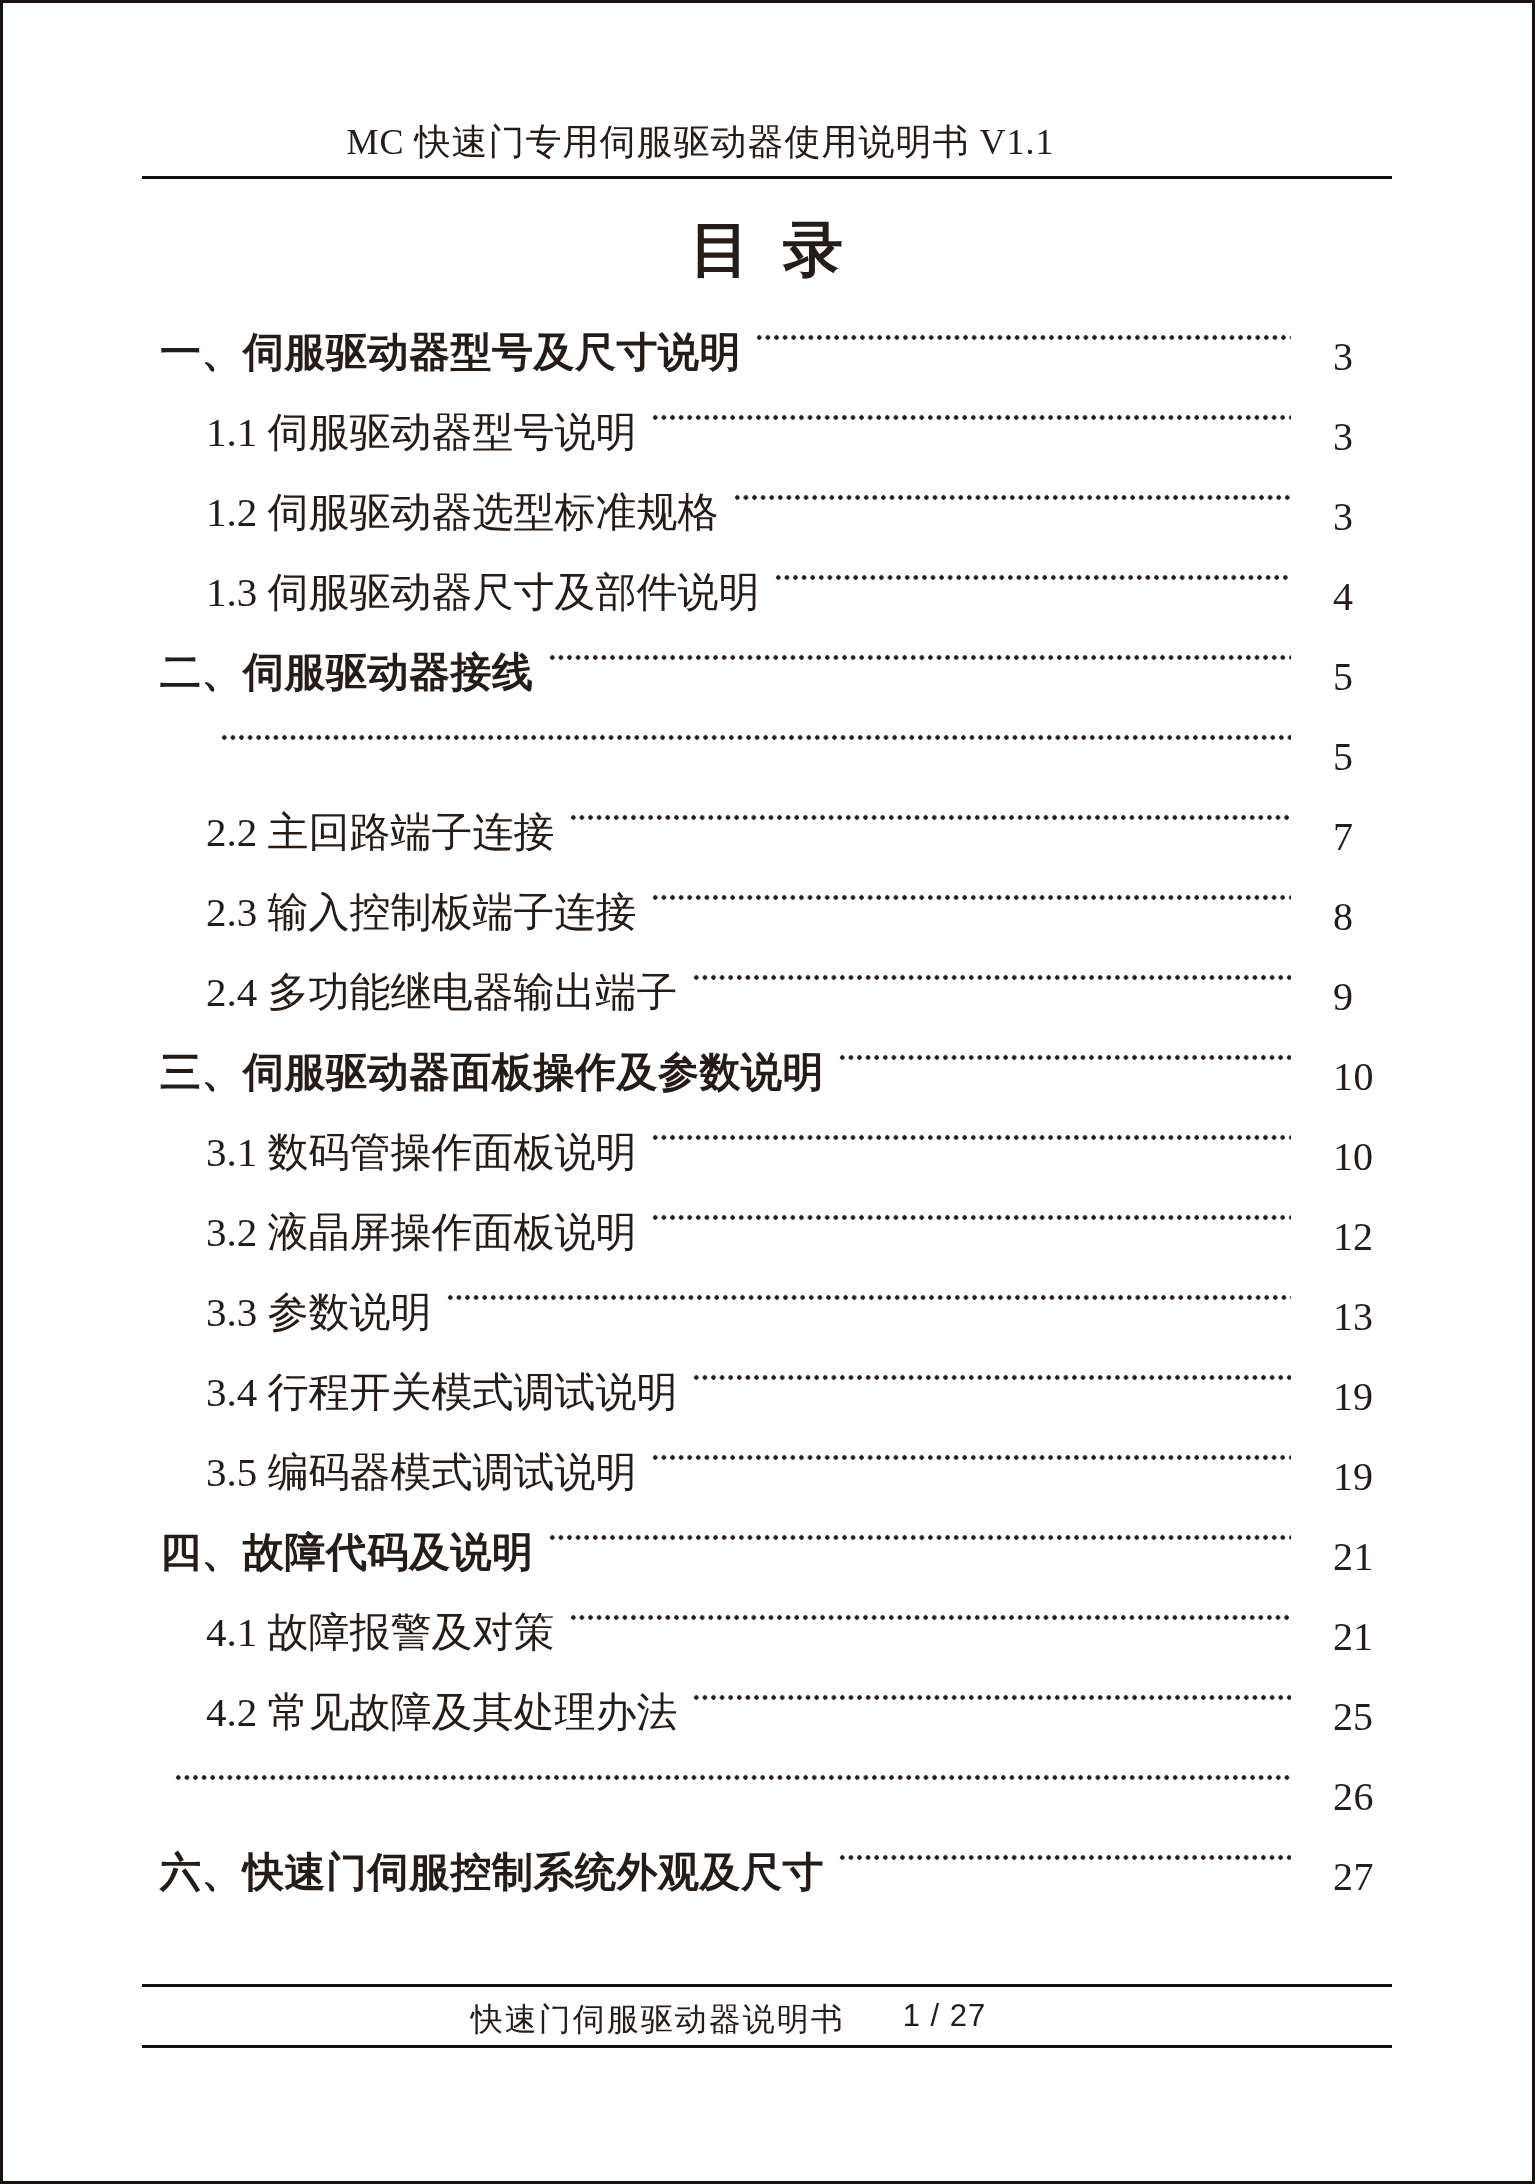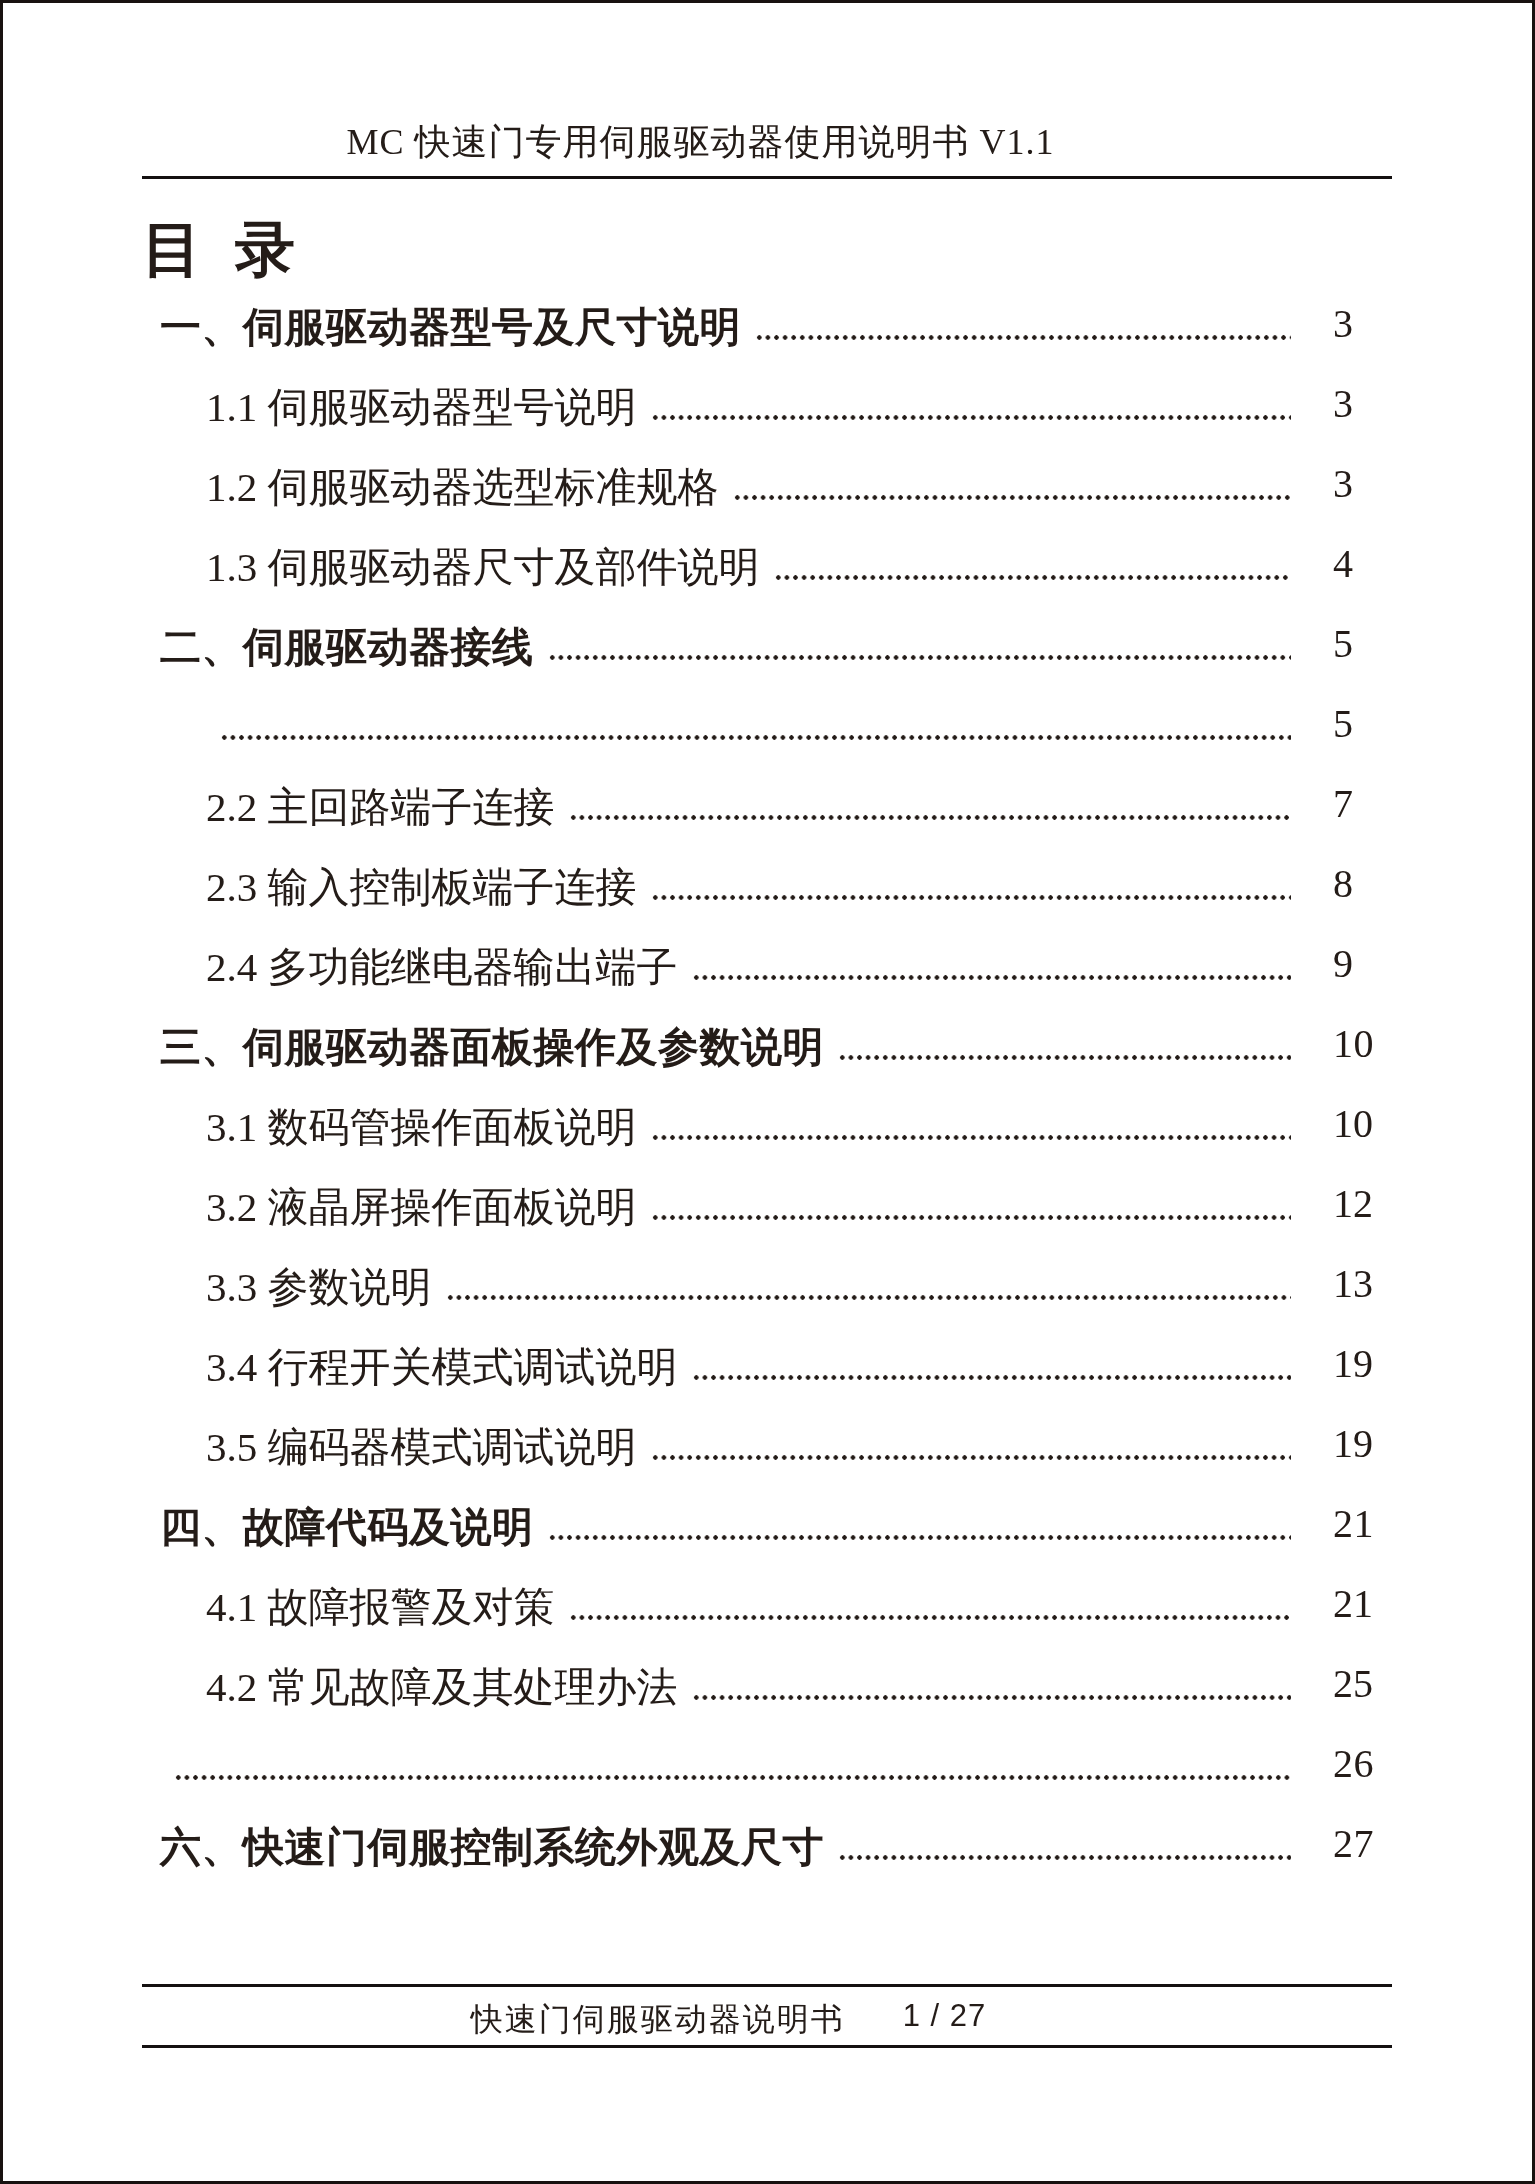--- a/index.html
+++ b/index.html
@@ -27,32 +27,33 @@
     white-space: nowrap;
   }
   .header-rule {
     position: absolute;
     top: 176px; left: 142px; width: 1250px; height: 3px;
     background: #141010;
   }
   .toc-title {
     position: absolute;
     top: 210px; left: 142px; width: 1249px;
+    text-align: center;
     font-size: 60px;
     font-weight: 700;
     word-spacing: 18px;
     font-family: "Liberation Serif", "DejaVu Serif", serif;
   }
   .toc-list {
     position: absolute;
     top: 300px; left: 160px; width: 1233px;
   }
   .toc-row {
     display: flex;
-    align-items: flex-start;
+    align-items: flex-end;
     height: 80px;
     font-size: 41px;
     white-space: nowrap;
   }
   .toc-row.section {
     font-weight: 700;
     font-family: "Liberation Sans", "DejaVu Sans", sans-serif;
     letter-spacing: 0.5px;
   }
   .toc-row.sub {

